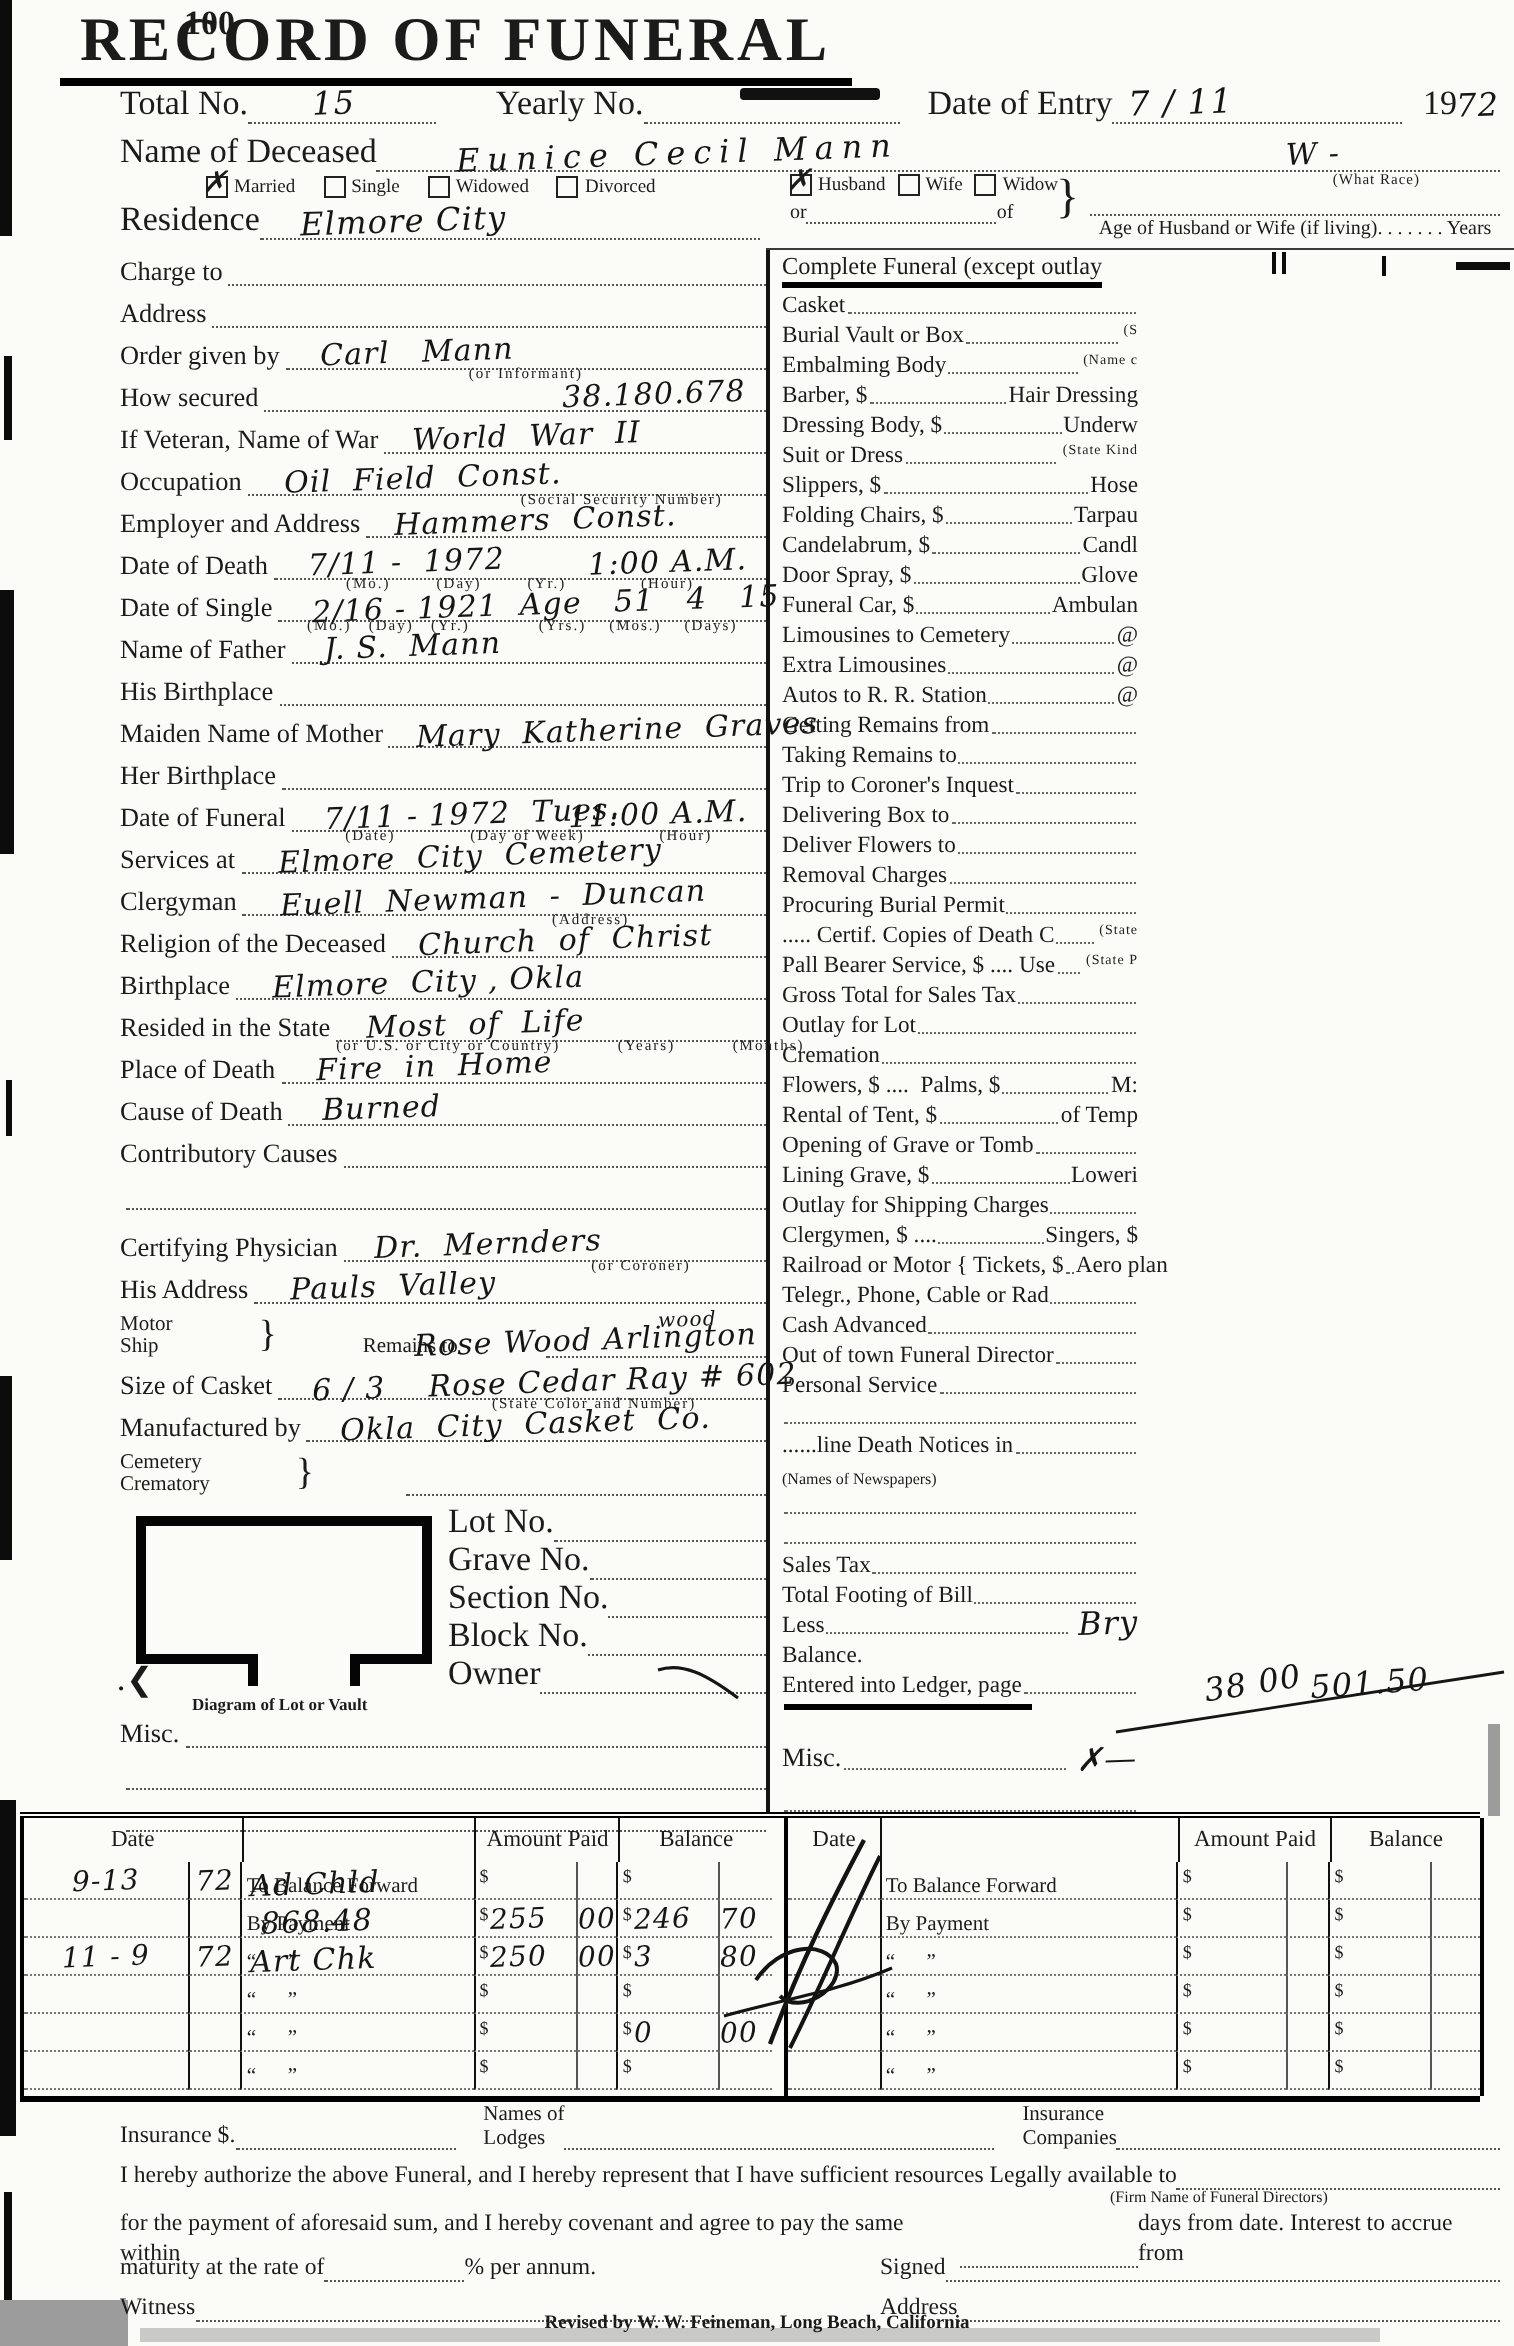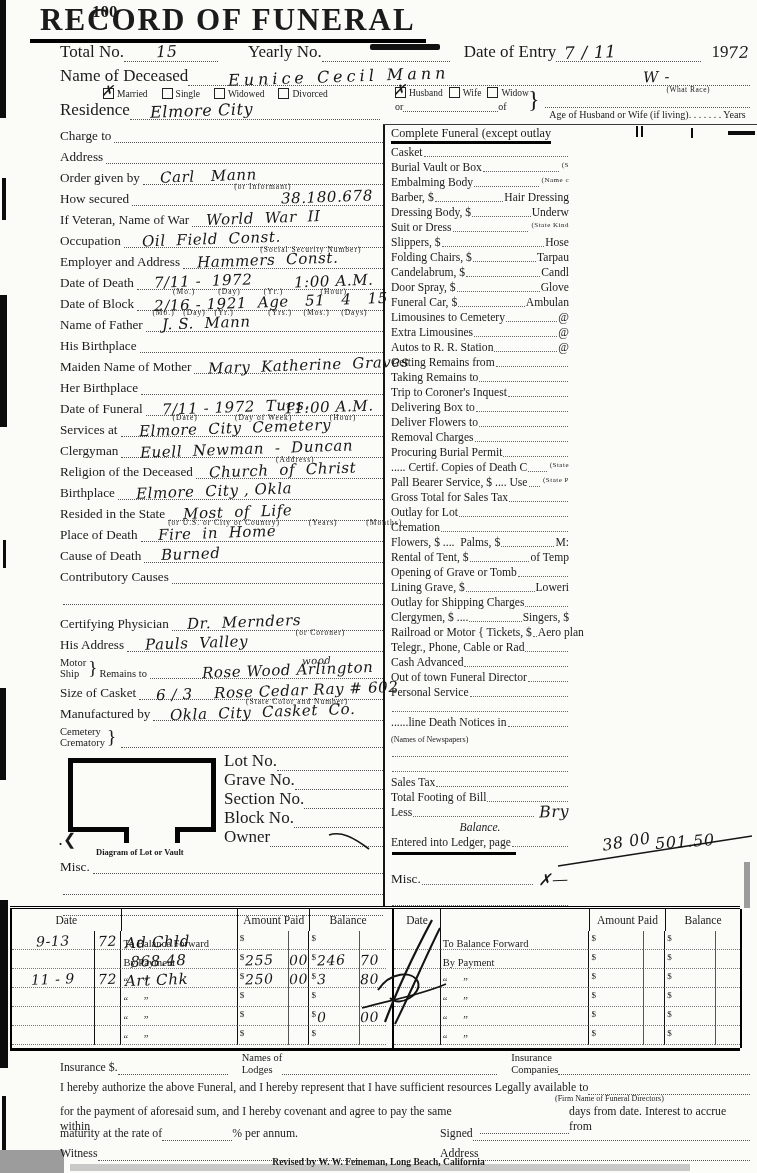--- a/index.html
+++ b/index.html
@@ -32,21 +32,21 @@
       font-family:"DejaVu Serif",serif;font-style:italic;}
   .cbl{font-size:9.5px;margin-right:14px;}
 
   
   #leftcol{left:60px;top:122px;width:323px;}
   #divider{left:383px;top:125px;width:2px;height:781px;background:#141414;}
   #feetop{left:383px;top:124px;width:374px;height:1px;background:#3a3a3a;}
   #feecol{left:391px;top:127px;width:178px;}
 
   .frow{display:flex;align-items:flex-end;height:21px;font-size:13.2px;position:relative;}
-  .frow.tall{height:27px;}
+  .frow.tall{height:27px;gap:41px;}
   .frow.gap{margin-top:5px;}
   .flabel{white-space:pre-line;flex:none;line-height:1.05;}
   .frow.tall .flabel{font-size:10.5px;}
   .fbrace{font-size:19px;margin:0 2px;flex:none;}
   .fline{flex:1;border-bottom:1.4px dotted #555;position:relative;height:100%;margin-left:3px;}
   .fval{position:absolute;left:7%;bottom:-1px;font-size:15px;}
   .fval2{position:absolute;right:4%;bottom:-1px;font-size:15px;}
   .fsup{position:absolute;right:22%;bottom:12px;font-size:10px;}
   .fsub{position:absolute;left:0;right:0;top:100%;margin-top:-2px;font-size:7.5px;
         text-align:center;letter-spacing:1px;white-space:pre;z-index:2;}
@@ -69,21 +69,21 @@
   
   .fee-item{display:flex;align-items:flex-end;height:15px;font-size:11.6px;white-space:pre;
             position:relative;overflow:visible;}
   .fee-t{flex:none;}
   .fee-lead{flex:1;border-bottom:1.2px dotted #666;margin:0 1px 2px;min-width:4px;}
   .fee-r{flex:none;}
   .fee-s{flex:none;font-size:7px;position:relative;top:-5px;margin-left:2px;}
   .fee-hw{font-size:16px;position:relative;top:2px;margin-left:4px;z-index:2;}
   .fee-item.head{height:17px;}
   .fee-item.head .fee-t{border-bottom:3px solid #000;font-size:12.2px;}
-  .fee-item.right{justify-content:center;font-style:italic;}
+  .fee-item.right{justify-content:flex-start;}
   .fee-item.small .fee-t{font-size:8px;}
   .fee-item.ruleline{height:8px;}
   .fee-item.ruleline .fee-lead{border-bottom:3px solid #000;margin-right:30%;}
   .fee-item.misc{height:22px;font-size:13.2px;margin-top:8px;}
   .fee-item.gap{margin-top:6px;}
 
   #misc-amounts{left:578px;top:832px;width:170px;}
   #misc-amounts .hw{font-size:16px;}
   #amt-strike{left:556px;top:828px;}
 
@@ -298,21 +298,21 @@
 
           <span class="fline">
             <span class="hw fval">7/11 -  1972</span>
             <span class="hw fval2">1:00 A.M.</span>
 
             <span class="sub fsub">(Mo.)        (Day)        (Yr.)             (Hour)</span>
           </span>
         </div>
 
         <div class="frow">
-          <span class="flabel">Date of Block</span>
+          <span class="flabel">Date of Single</span>
 
           <span class="fline">
             <span class="hw fval">2/16 - 1921  Age   51   4   15</span>
 
             <span class="sub fsub">(Mo.)   (Day)   (Yr.)            (Yrs.)    (Mos.)    (Days)</span>
           </span>
         </div>
 
         <div class="frow">
           <span class="flabel">Name of Father</span>

